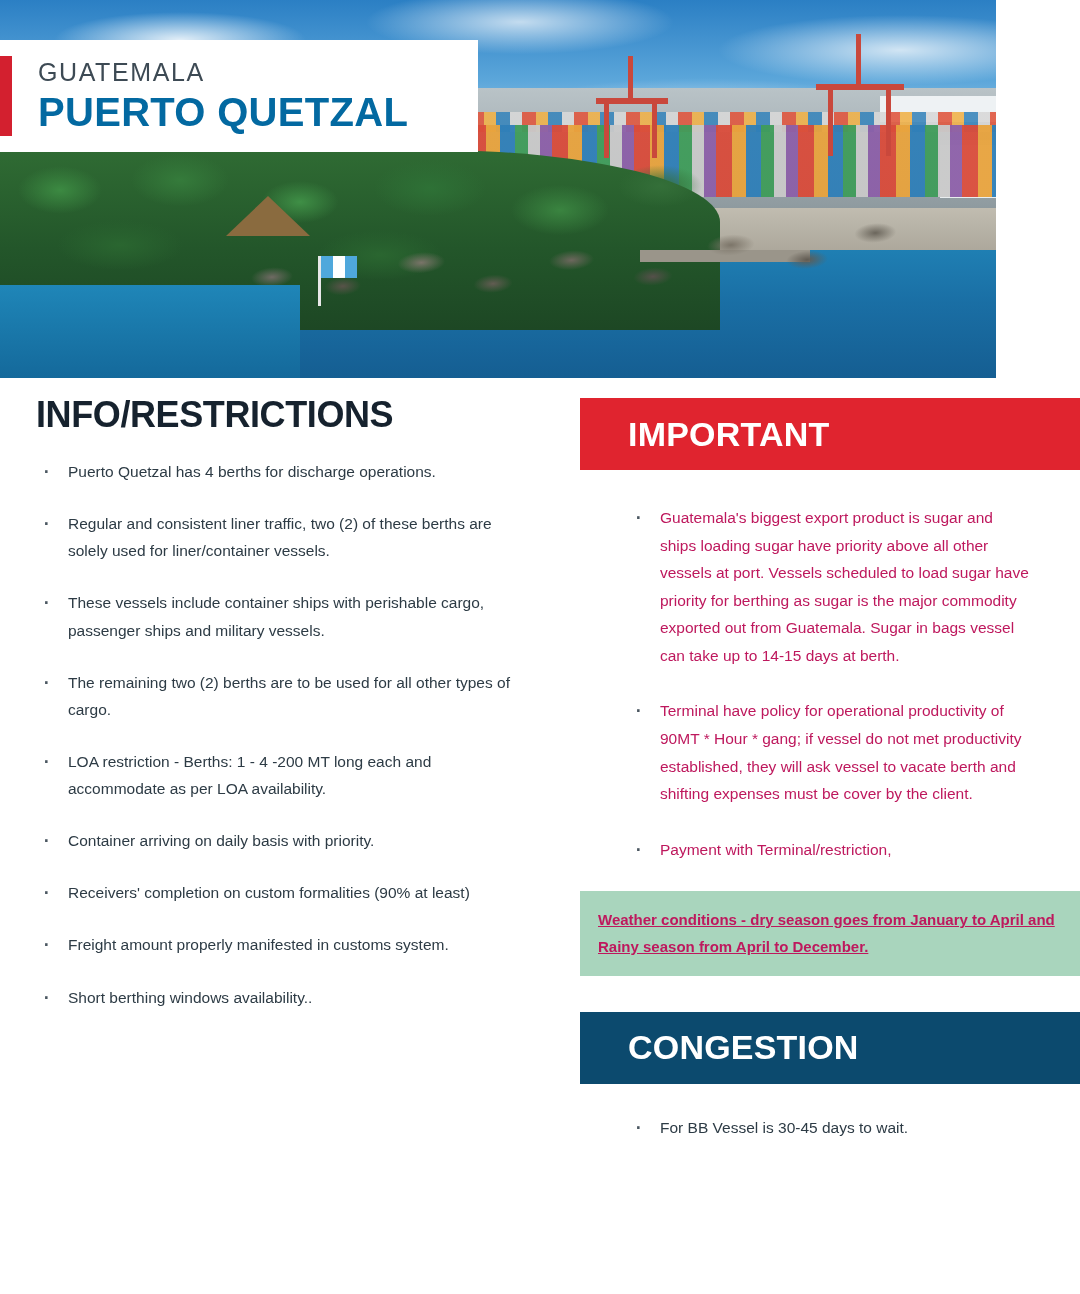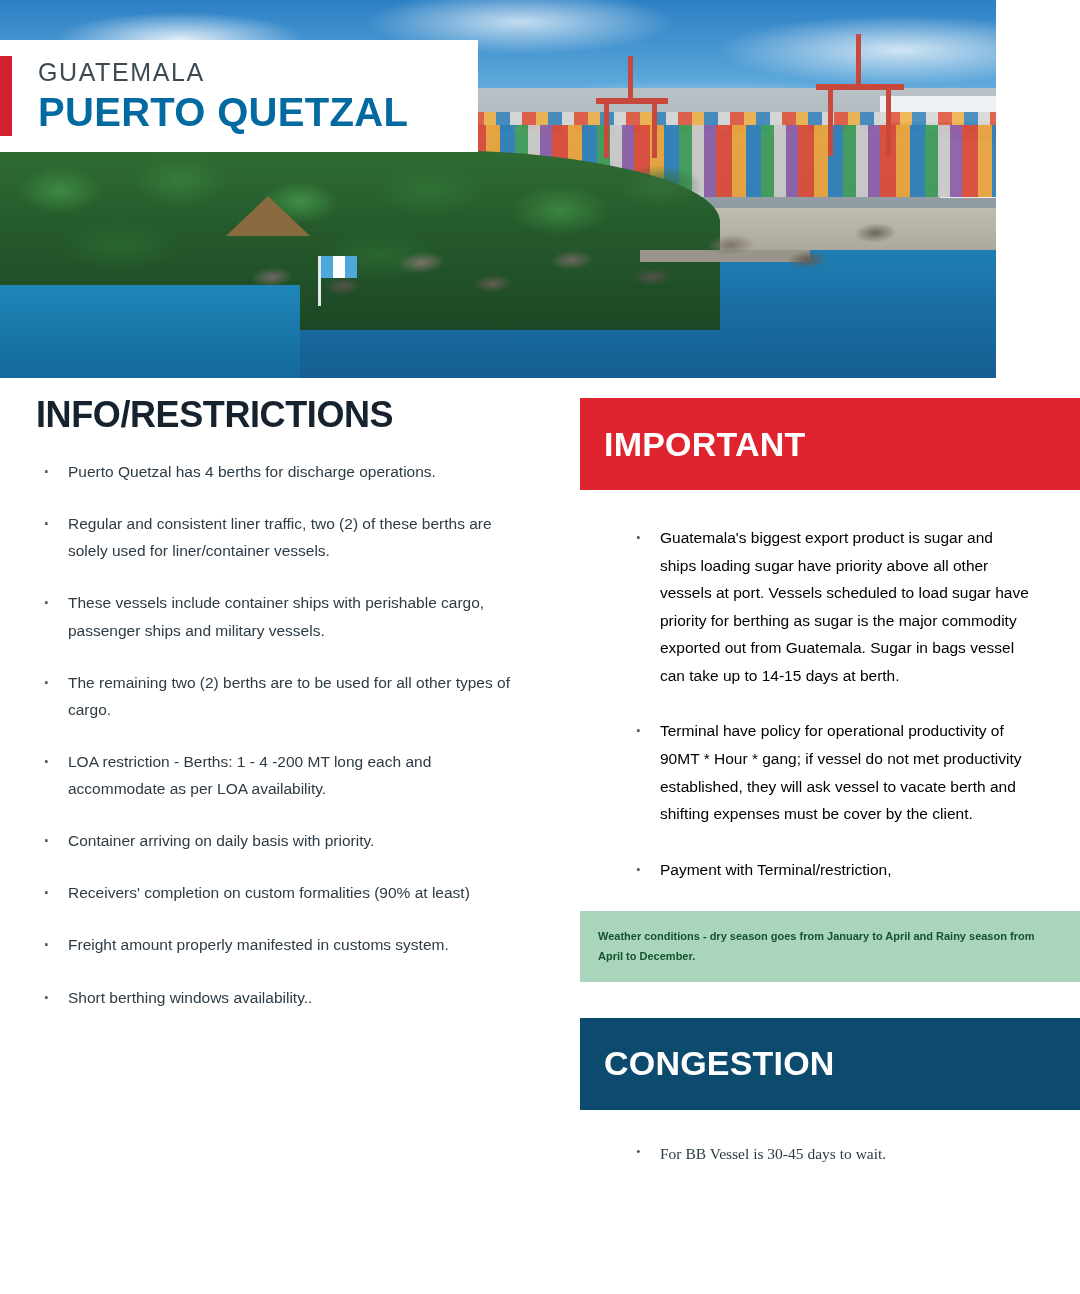--- a/index.html
+++ b/index.html
@@ -238,69 +238,70 @@
   }
 
   
   .col-right {
     position: absolute;
     left: 580px; top: 412px;
     width: 500px;
   }
   .banner {
     width: 500px;
-    height: 92px;
+    height: 72px;
     display: flex;
     align-items: center;
-    padding-left: 24px;
+    padding-left: 48px;
   }
   .banner.red { background: #e0242f; }
   .banner.navy { background: #0c4a6e; }
   .banner h2 {
     color: #ffffff;
     font-size: 34px;
     font-weight: 800;
     letter-spacing: .2px;
   }
   .right-list {
     padding: 34px 50px 0 48px;
   }
   .right-list ul { list-style: none; }
   .right-list ul li {
     position: relative;
     padding-left: 32px;
     margin-bottom: 28px;
     font-size: 15.5px;
     line-height: 1.78;
-    color: #000000;
+    color: #be185d;
   }
   .right-list ul li::before {
     content: "\00B7";
     position: absolute;
     left: 6px; top: -6px;
     font-size: 26px;
     color: #4a5660;
     line-height: 1.4;
   }
   .weather-box {
     margin: 6px 0 0 0;
     width: 500px;
     background: #a9d5bd;
     padding: 16px 22px 16px 18px;
   }
   .weather-box p {
-    font-size: 11px;
+    font-size: 15px;
     font-weight: 700;
     line-height: 1.75;
-    color: #14532d;
+    color: #be185d;
+    text-decoration: underline;
   }
   .congestion-list {
     padding: 30px 50px 0 48px;
   }
-  .congestion-list ul { list-style: none; font-family: Liberation Serif, serif; }
+  .congestion-list ul { list-style: none; }
   .congestion-list ul li {
     position: relative;
     padding-left: 32px;
     font-size: 15.5px;
     line-height: 1.78;
     color: #2d3b45;
   }
   .congestion-list ul li::before {
     content: "\00B7";
     position: absolute;

